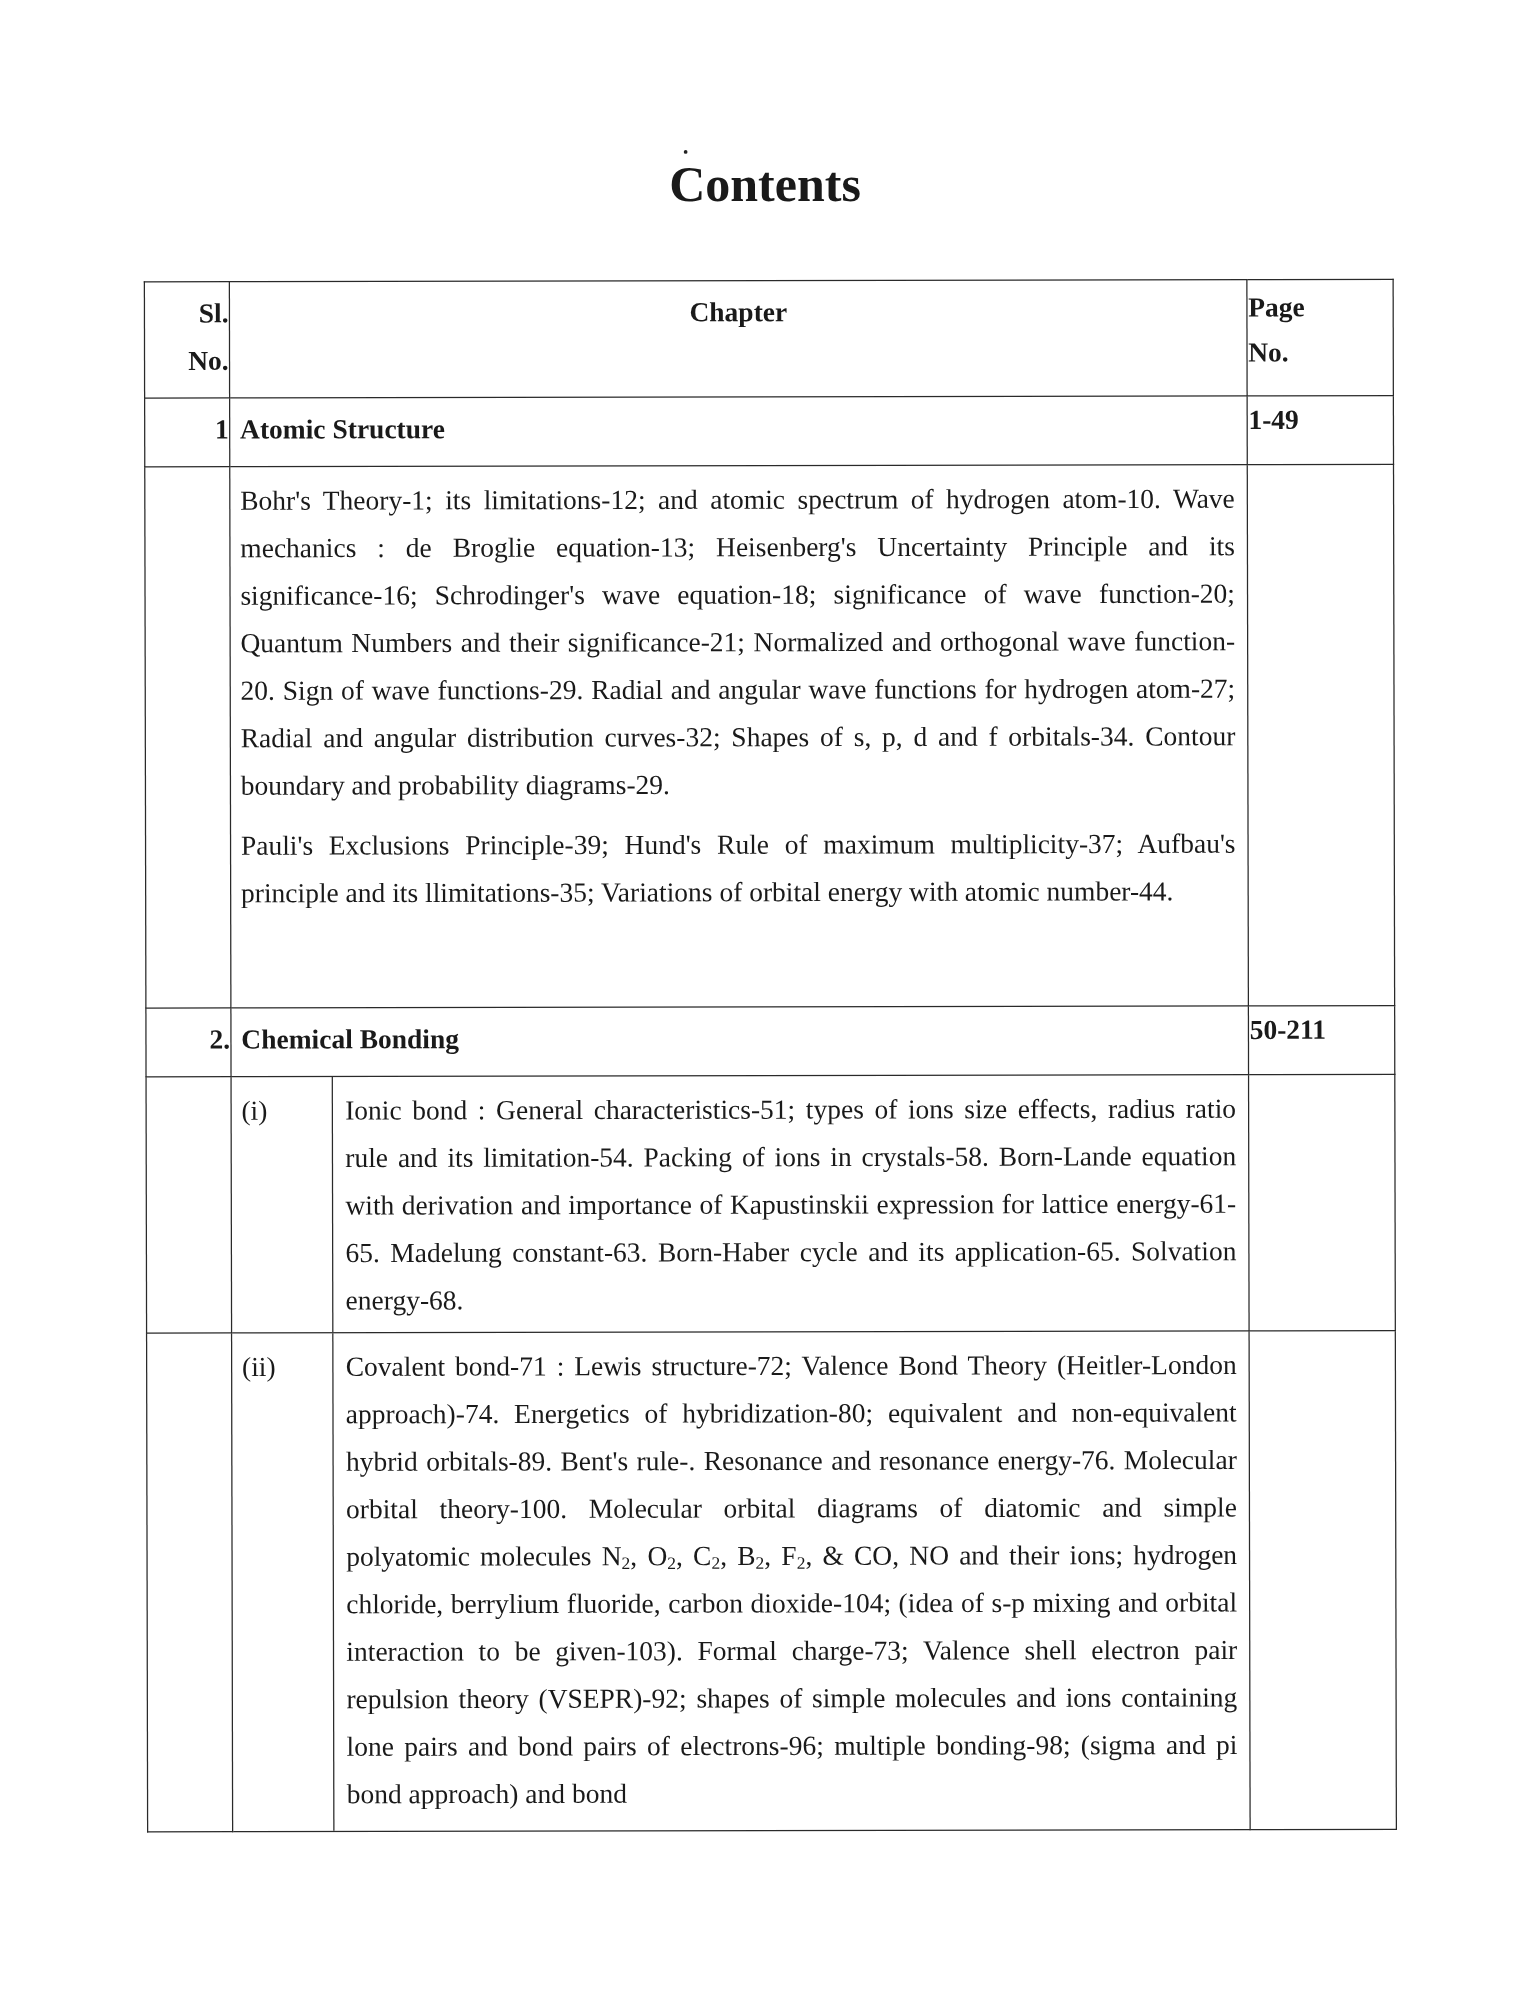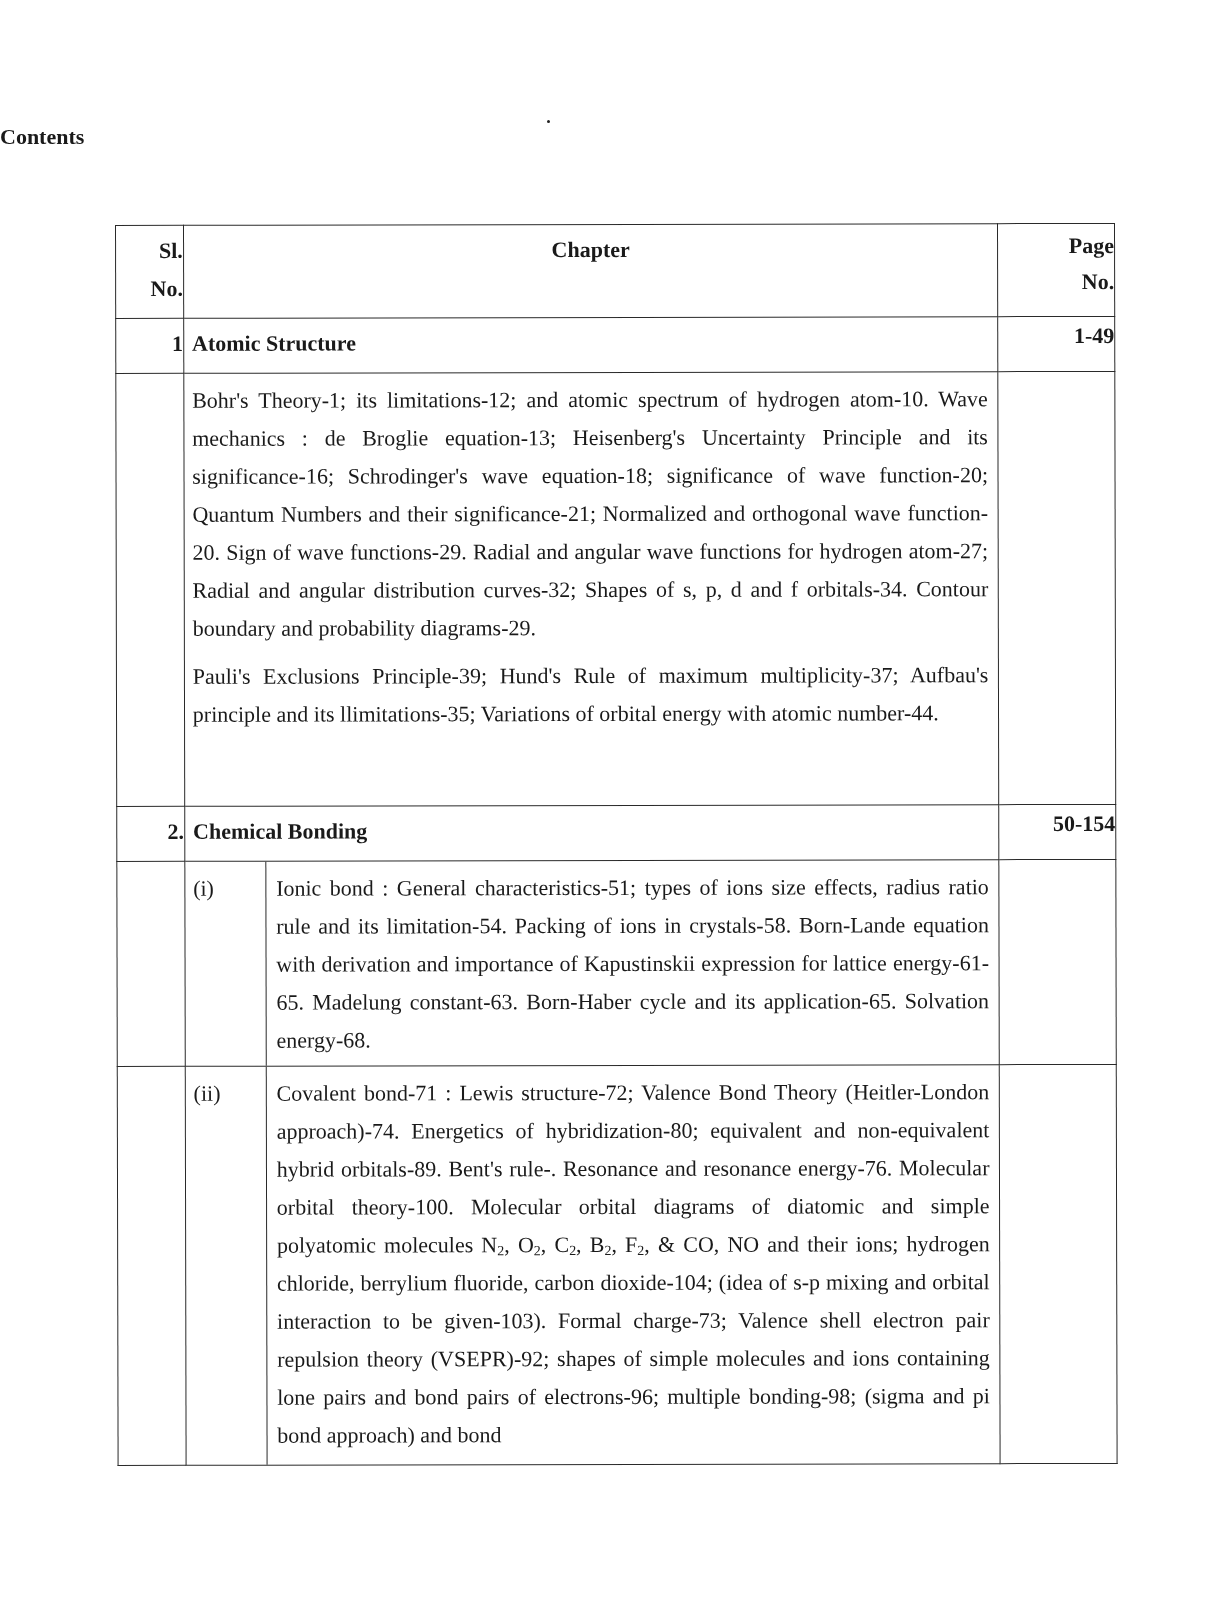--- a/index.html
+++ b/index.html
@@ -1,33 +1,33 @@
 <!DOCTYPE html>
 <html><head>
 <meta charset="utf-8">
 <style>
   html, body { margin: 0; padding: 0; }
   body {
     width: 1224px; height: 1611px; background: #ffffff; position: relative; overflow: hidden;
     font-family: "Liberation Serif", "DejaVu Serif", serif; color: #1a1a1a;
   }
   .title {
-    position: absolute; top: 124px; left: 0; width: 1224px; 
-    font-weight: bold; font-size: 22px;
+    position: absolute; top: 124px; left: 0; width: 1224px; text-align: center;
+    font-weight: bold; font-size: 40px;
   }
   .title-dot { position: absolute; top: 120px; left: 547px; width: 3px; height: 3px; background:#222; border-radius:50%; }
   table.toc {
     position: absolute; top: 225px; left: 115px; width: 1000px;
     border-collapse: collapse; font-size: 22px; line-height: 38px;
     transform: rotate(-0.12deg); transform-origin: top left;
   }
   table.toc td { border: 1.5px solid #2a2a2a; vertical-align: top; padding: 0; }
   .c-sl { width: 67px; text-align: right; font-weight: bold; }
   .c-ch { width: 800px; }
-  .c-pg { width: 116px; text-align: right; font-weight: bold; }
+  .c-pg { width: 116px; text-align: left; font-weight: bold; }
   .hdr td { height: 86px; font-weight: bold; }
   .hdr .c-sl { padding-top: 6px; line-height: 38px; }
   .hdr .c-ch { text-align: center; padding-top: 6px; }
   .hdr .c-pg { padding-top: 4px; line-height: 36px; }
   .chap td { height: 48px; }
   .chap .c-sl { padding-top: 6px; }
   .chap .c-ch { font-weight: bold; padding: 6px 0 0 8px; }
   .chap .c-pg { padding-top: 0px; }
   .body-cell { padding: 8px 10px 6px 8px !important; text-align: justify; }
   .body-cell p { margin: 0 0 10px 0; }
@@ -69,21 +69,21 @@
     <td class="c-ch body-cell" style="height:418px;">
       <p>Bohr's Theory-1; its limitations-12; and atomic spectrum of hydrogen atom-10. Wave mechanics : de Broglie equation-13; Heisenberg's Uncertainty Principle and its significance-16; Schrodinger's wave equation-18; significance of wave function-20; Quantum Numbers and their significance-21; Normalized and orthogonal wave function-20. Sign of wave functions-29. Radial and angular wave functions for hydrogen atom-27; Radial and angular distribution curves-32; Shapes of s, p, d and f orbitals-34. Contour boundary and probability diagrams-29.</p>
       <p>Pauli's Exclusions Principle-39; Hund's Rule of maximum multiplicity-37; Aufbau's principle and its llimitations-35; Variations of orbital energy with atomic number-44.</p>
     </td>
     <td class="c-pg"></td>
   </tr>
 
   <tr class="chap">
     <td class="c-sl">2.</td>
     <td class="c-ch">Chemical Bonding</td>
-    <td class="c-pg">50-154</td>
+    <td class="c-pg">50-211</td>
   </tr>
   <tr>
     <td class="c-sl"></td>
     <td class="c-ch nested">
       <table class="inner">
         <tbody>
               <tr>
           <td class="sub-label" style="height:182px;">(i)</td>
           <td class="sub-text">Ionic bond : General characteristics-51; types of ions size effects, radius ratio rule and its limitation-54. Packing of ions in crystals-58. Born-Lande equation with derivation and importance of Kapustinskii expression for lattice energy-61-65. Madelung constant-63. Born-Haber cycle and its application-65. Solvation energy-68.</td>
         </tr>

